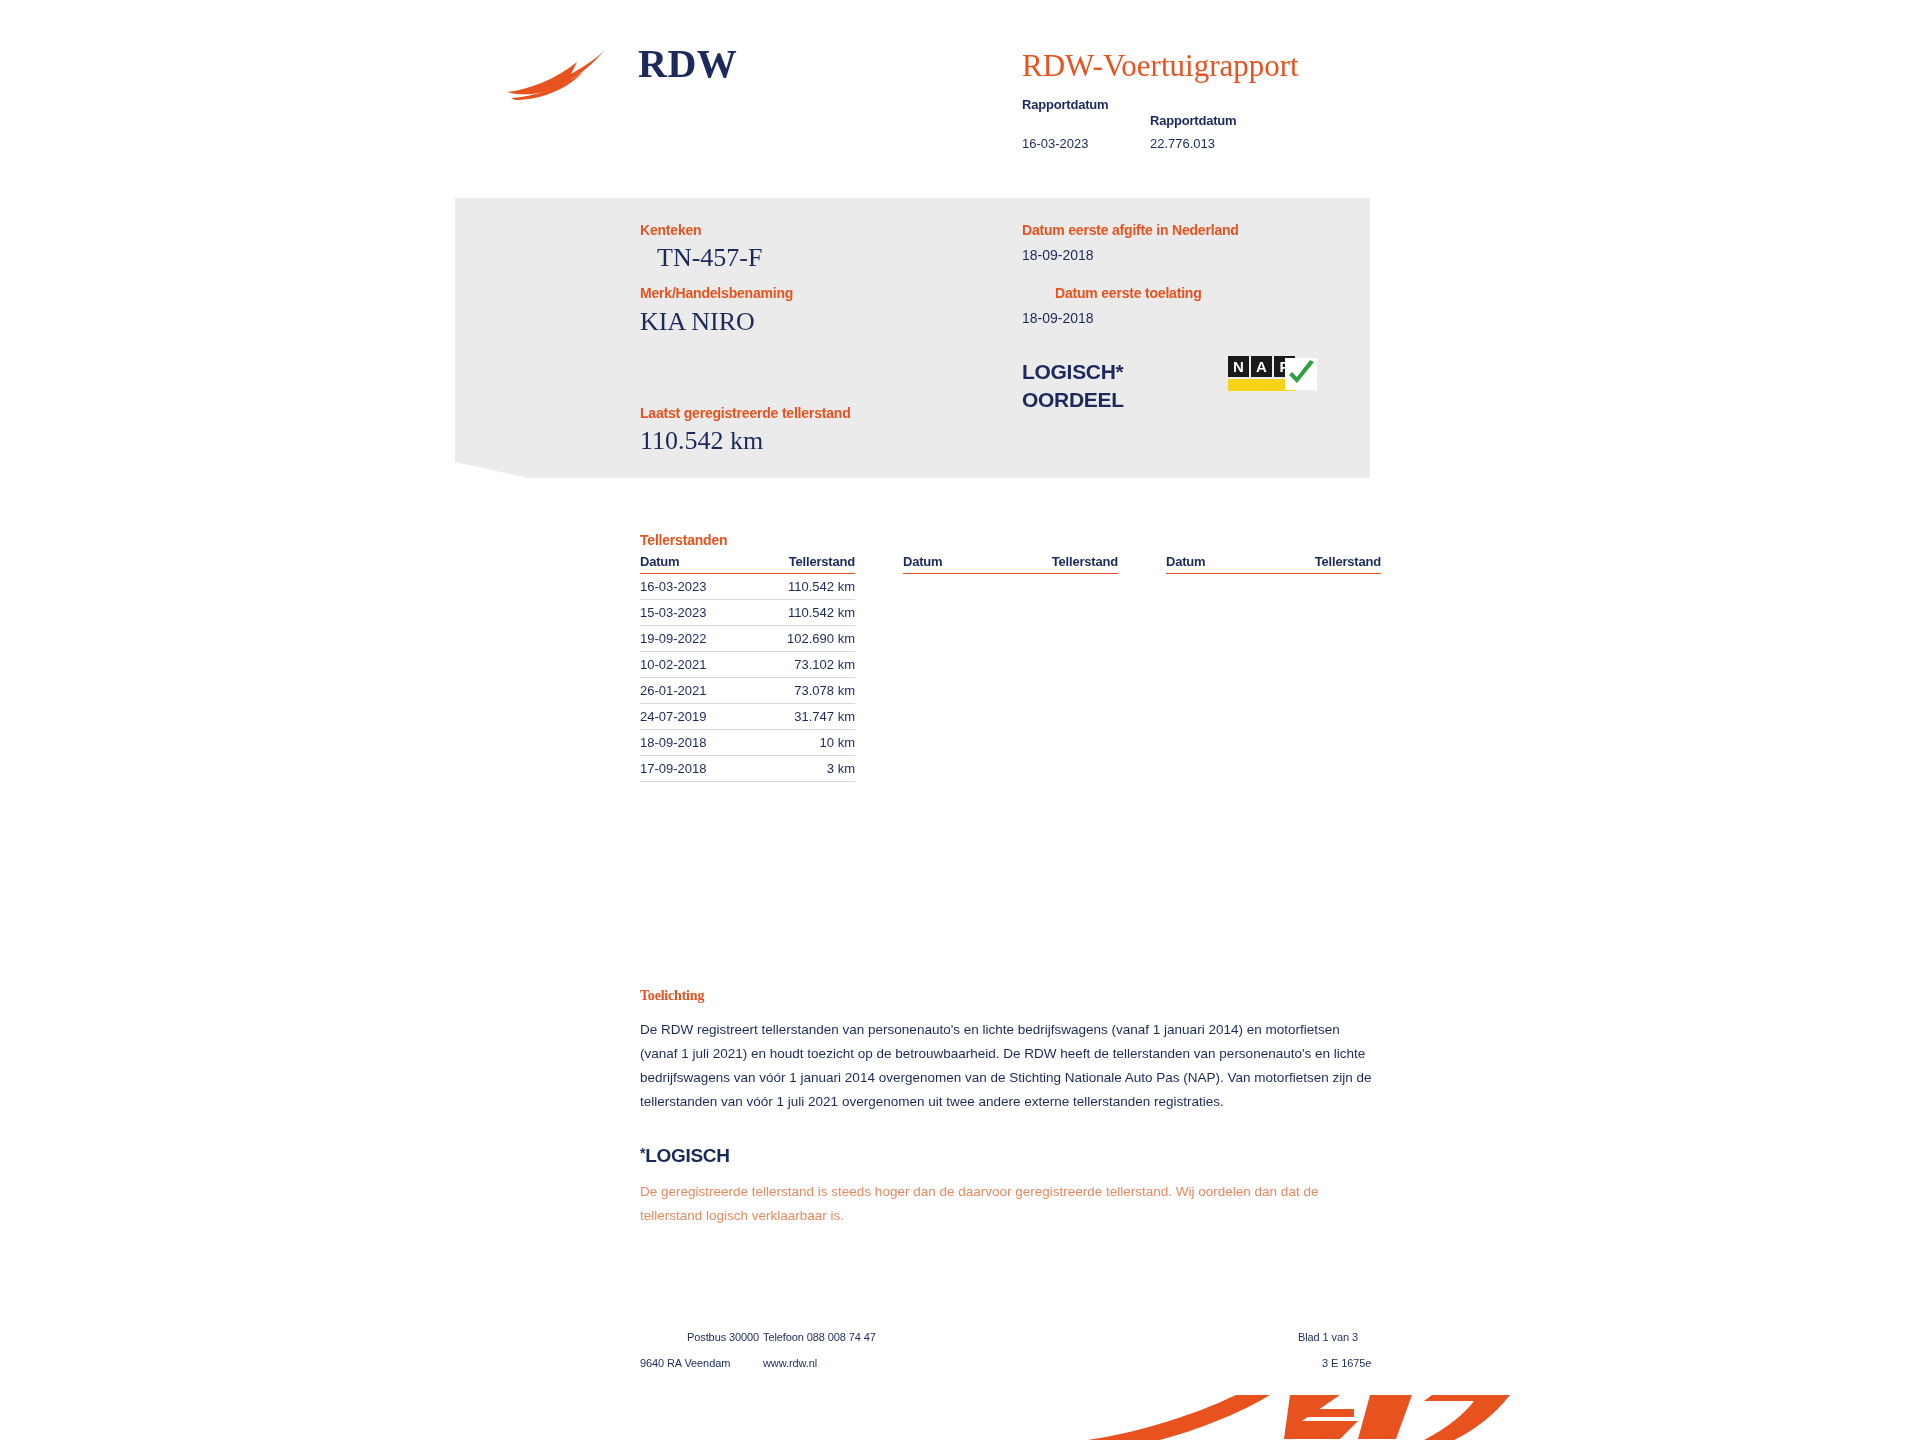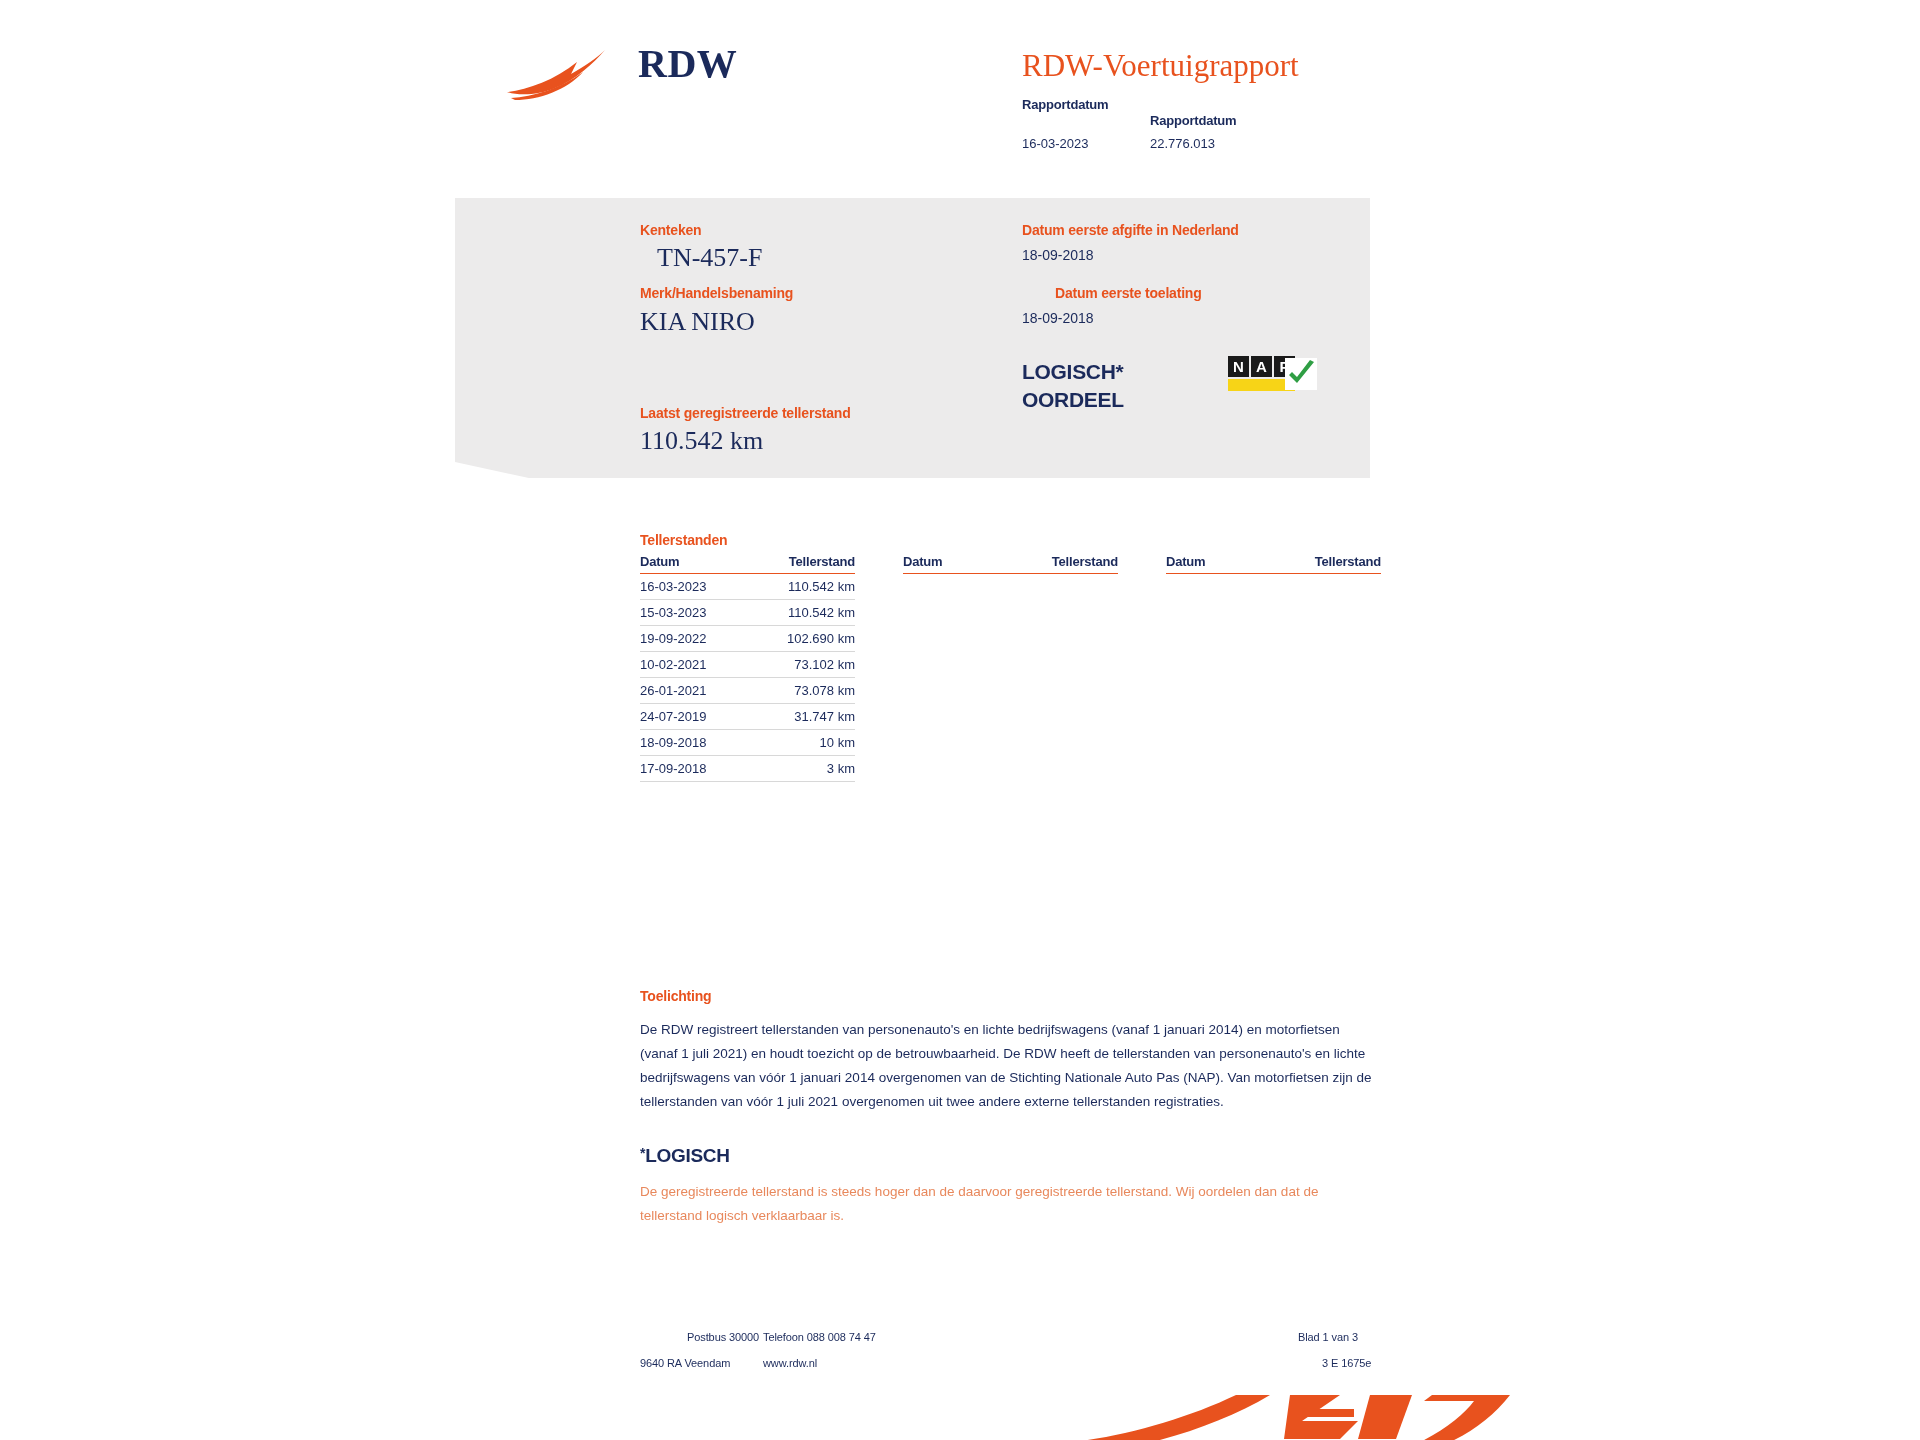--- a/index.html
+++ b/index.html
@@ -199,21 +199,21 @@
     color: #1b2a5b;
   }
   .tbl td.num { text-align: right; }
   #tbl-1 { left: 640px; top: 554px; width: 215px; }
   #tbl-2 { left: 903px; top: 554px; width: 215px; }
   #tbl-3 { left: 1166px; top: 554px; width: 215px; }
   .col-date { width: 110px; margin-top: 41px; }
   .col-val  { width: 105px; }
 
   
-  #toelichting-title { left: 640px; top: 988px; }
+  #toelichting-title { left: 640px; top: 988px; font-family: Liberation Serif, serif; }
   .body-text {
     position: absolute;
     left: 640px;
     top: 1018px;
     width: 740px;
     font-size: 13.5px;
     line-height: 24px;
     color: #1b2a5b;
   }
   .logisch-head {

